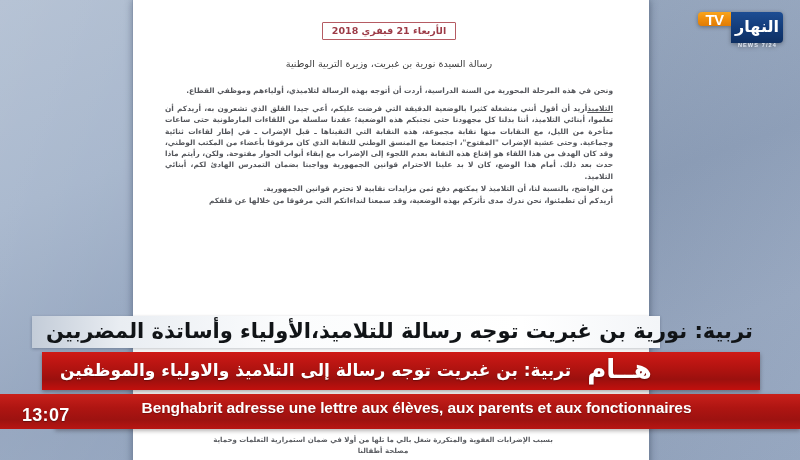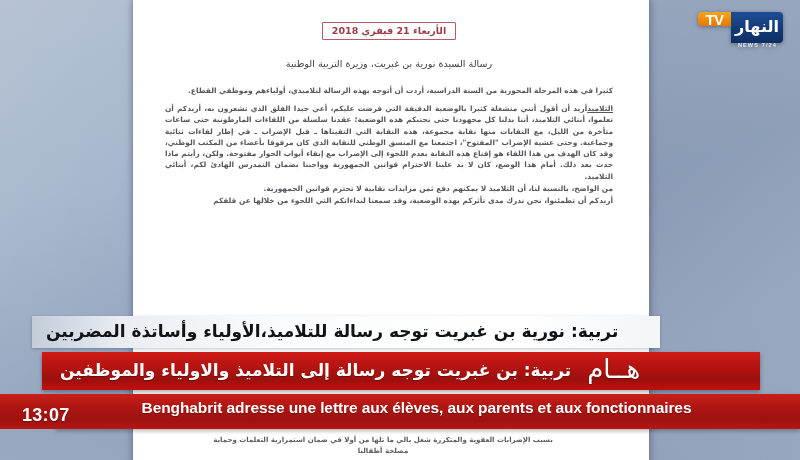--- a/index.html
+++ b/index.html
@@ -108,33 +108,33 @@
 
   
   .band-white{
     position:absolute;left:32px;top:316px;width:628px;height:32px;
     background:linear-gradient(90deg,#c3ccd8 0%,#e9edf2 14%,#fbfcfd 40%,#ffffff 78%,#f3f5f8 100%);
     display:flex;align-items:center;justify-content:flex-end;
     direction:rtl;
     box-shadow:0 1px 3px rgba(20,30,50,.28);
   }
   .band-white .txt{
-    color:#111417;font-size:17px;font-weight:bold;
+    color:#111417;font-size:21px;font-weight:bold;
     padding:0 14px 2px 14px;white-space:nowrap;letter-spacing:0px;
   }
 
   .band-red{
     position:absolute;left:42px;top:352px;width:718px;height:38px;
     background:linear-gradient(180deg,#cf1a16 0%,#b01310 45%,#9b100e 72%,#c2100d 100%);
     display:flex;align-items:center;justify-content:flex-end;
     direction:rtl;
     box-shadow:0 2px 4px rgba(20,10,10,.35);
   }
   .band-red .urgent{
-    color:#ffffff;font-size:26px;font-weight:normal;
+    color:#ffffff;font-size:26px;font-weight:bold;
     padding:0 16px 4px 10px;white-space:nowrap;letter-spacing:1px;
     text-shadow:0 1px 2px rgba(0,0,0,.35);
   }
   .band-red .headline{
     color:#ffffff;font-size:17px;font-weight:bold;
     padding:0 6px 3px 18px;white-space:nowrap;
     text-shadow:0 1px 1px rgba(0,0,0,.3);
   }
 
   .band-fr{
@@ -173,24 +173,24 @@
 
       <div class="datewrap">
         <span class="datebox">الأربعاء 21 فيفري 2018</span>
       </div>
 
       <div class="doc-title">
         <div>رسالة السيدة نورية بن غبريت، وزيرة التربية الوطنية</div>
       </div>
 
       <div class="doc-body">
-        <p>كثيرا في هذه المرحلة المحورية من السنة الدراسية، أردت أن أتوجه بهذه الرسالة لتلاميذي، أولياءهم وموظفي القطاع.</p>
+        <p>ونحن في هذه المرحلة المحورية من السنة الدراسية، أردت أن أتوجه بهذه الرسالة لتلاميذي، أولياءهم وموظفي القطاع.</p>
         <p class="tight"><span class="lead-label">التلاميذ</span><span>أريد أن أقول أنني منشغلة كثيرا بالوضعية الدقيقة التي فرضت عليكم، أعي جيدا القلق الذي تشعرون به، أريدكم أن تعلموا، أبنائي التلاميذ، أننا بذلنا كل مجهودنا حتى نجنبكم هذه الوضعية؛ عقدنا سلسلة من اللقاءات المارطونية حتى ساعات متأخرة من الليل، مع النقابات منها نقابة مجموعة، هذه النقابة التي التقيناها ـ قبل الإضراب ـ في إطار لقاءات ثنائية وجماعية. وحتى عشية الإضراب "المفتوح"، اجتمعنا مع المنسق الوطني للنقابة الذي كان مرفوقا بأعضاء من المكتب الوطني، وقد كان الهدف من هذا اللقاء هو إقناع هذه النقابة بعدم اللجوء إلى الإضراب مع إبقاء أبواب الحوار مفتوحة. ولكن، رأيتم ماذا حدث بعد ذلك. أمام هذا الوضع، كان لا بد علينا الاحترام قوانين الجمهورية وواجبنا بضمان التمدرس الهادئ لكم، أبنائي التلاميذ.</span></p>
         <p class="tight">من الواضح، بالنسبة لنا، أن التلاميذ لا يمكنهم دفع ثمن مزايدات نقابية لا تحترم قوانين الجمهورية.</p>
-        <p class="tight">أريدكم أن تطمئنوا، نحن ندرك مدى تأثركم بهذه الوضعية، وقد سمعنا لنداءاتكم التي اللجوء من خلالها عن قلقكم</p>
+        <p class="tight">أريدكم أن تطمئنوا، نحن ندرك مدى تأثركم بهذه الوضعية، وقد سمعنا لنداءاتكم التي مرفوقا من خلالها عن قلقكم</p>
       </div>
 
     </div>
   </div>
 
   <div class="logo">
     <div class="logo-tv">TV</div>
     <div class="logo-ar">النهار</div>
     <div class="logo-sub">NEWS 7/24</div>
   </div>

